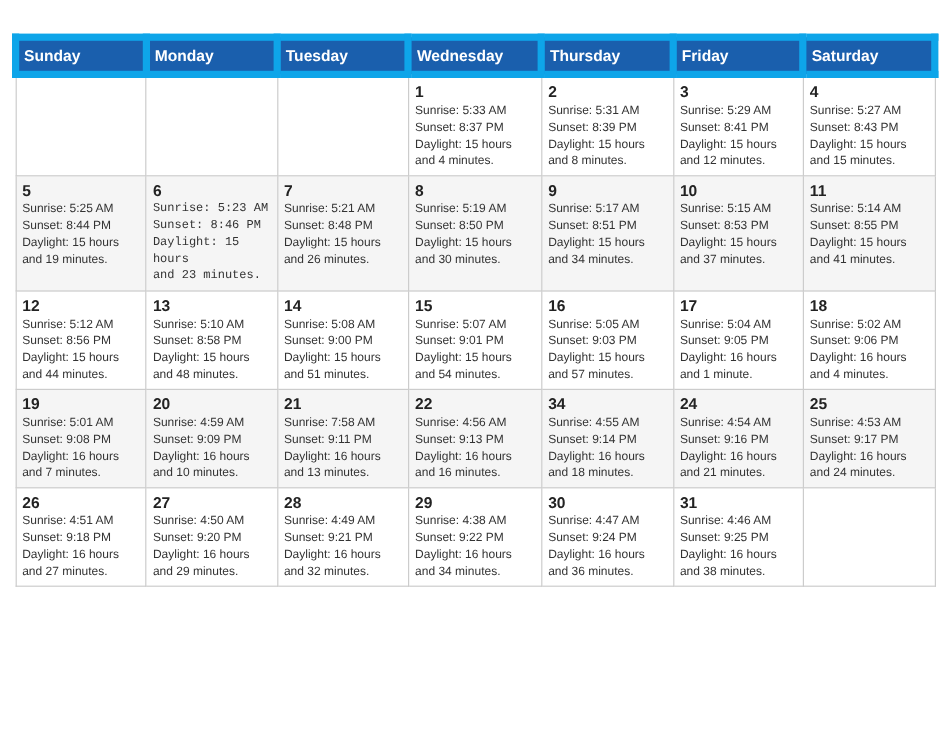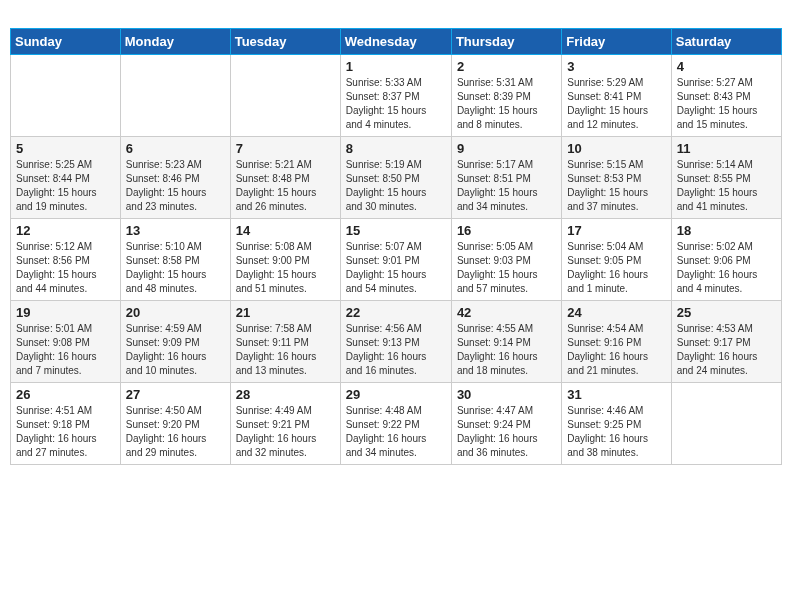--- a/index.html
+++ b/index.html
@@ -48,21 +48,21 @@
       border-collapse: collapse;
       margin-top: 4px;
     }
     .calendar th {
       background: #1a5fad;
       color: #fff;
       font-size: 13px;
       font-weight: bold;
       padding: 5px 4px;
       text-align: left;
-      border: 1px solid #0ea5e9;
+      border: 6px solid #0ea5e9;
     }
     .calendar td {
       vertical-align: top;
       border: 1px solid #ccc;
       padding: 4px 5px;
       width: 113px;
       min-height: 80px;
       background: #fff;
     }
     .calendar tr:nth-child(even) td {
@@ -138,21 +138,21 @@
       <tr>
         <td>
           <div class="day-number">5</div>
           <div class="day-info" style="white-space: pre-line;">Sunrise: 5:25 AM
 Sunset: 8:44 PM
 Daylight: 15 hours
 and 19 minutes.</div>
         </td>
         <td>
           <div class="day-number">6</div>
-          <div class="day-info" style="white-space: pre-line;">Sunrise: 5:23 AM
+          <div class="day-info" style="white-space: pre-line; font-family: Liberation Mono, monospace;">Sunrise: 5:23 AM
 Sunset: 8:46 PM
 Daylight: 15 hours
 and 23 minutes.</div>
         </td>
         <td>
           <div class="day-number">7</div>
           <div class="day-info" style="white-space: pre-line;">Sunrise: 5:21 AM
 Sunset: 8:48 PM
 Daylight: 15 hours
 and 26 minutes.</div>
@@ -260,21 +260,21 @@
 and 13 minutes.</div>
         </td>
         <td>
           <div class="day-number">22</div>
           <div class="day-info" style="white-space: pre-line;">Sunrise: 4:56 AM
 Sunset: 9:13 PM
 Daylight: 16 hours
 and 16 minutes.</div>
         </td>
         <td>
-          <div class="day-number">42</div>
+          <div class="day-number">34</div>
           <div class="day-info" style="white-space: pre-line;">Sunrise: 4:55 AM
 Sunset: 9:14 PM
 Daylight: 16 hours
 and 18 minutes.</div>
         </td>
         <td>
           <div class="day-number">24</div>
           <div class="day-info" style="white-space: pre-line;">Sunrise: 4:54 AM
 Sunset: 9:16 PM
 Daylight: 16 hours
@@ -305,21 +305,21 @@
         </td>
         <td>
           <div class="day-number">28</div>
           <div class="day-info" style="white-space: pre-line;">Sunrise: 4:49 AM
 Sunset: 9:21 PM
 Daylight: 16 hours
 and 32 minutes.</div>
         </td>
         <td>
           <div class="day-number">29</div>
-          <div class="day-info" style="white-space: pre-line;">Sunrise: 4:48 AM
+          <div class="day-info" style="white-space: pre-line;">Sunrise: 4:38 AM
 Sunset: 9:22 PM
 Daylight: 16 hours
 and 34 minutes.</div>
         </td>
         <td>
           <div class="day-number">30</div>
           <div class="day-info" style="white-space: pre-line;">Sunrise: 4:47 AM
 Sunset: 9:24 PM
 Daylight: 16 hours
 and 36 minutes.</div>

